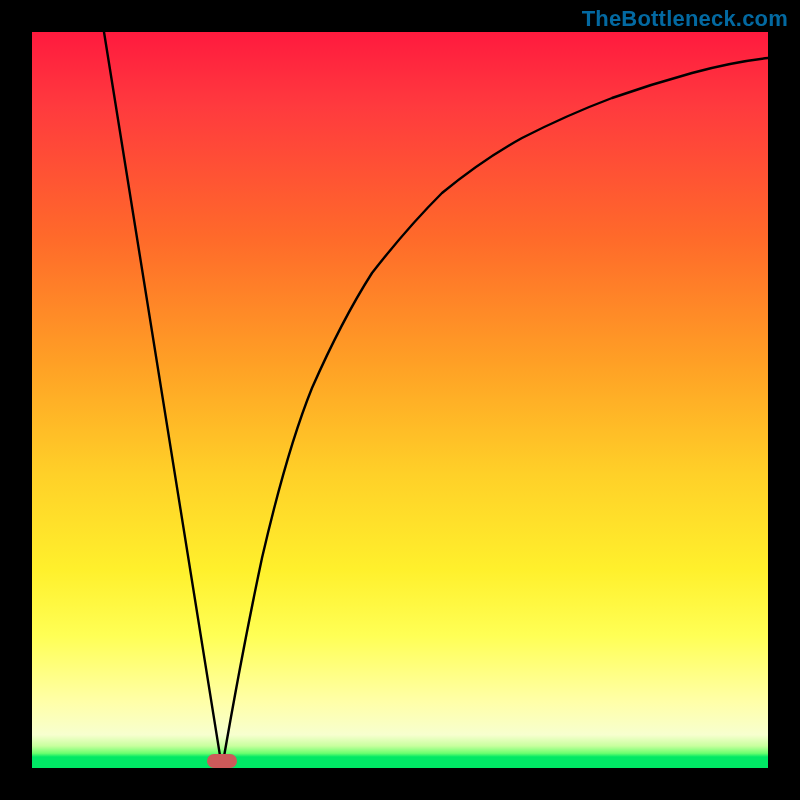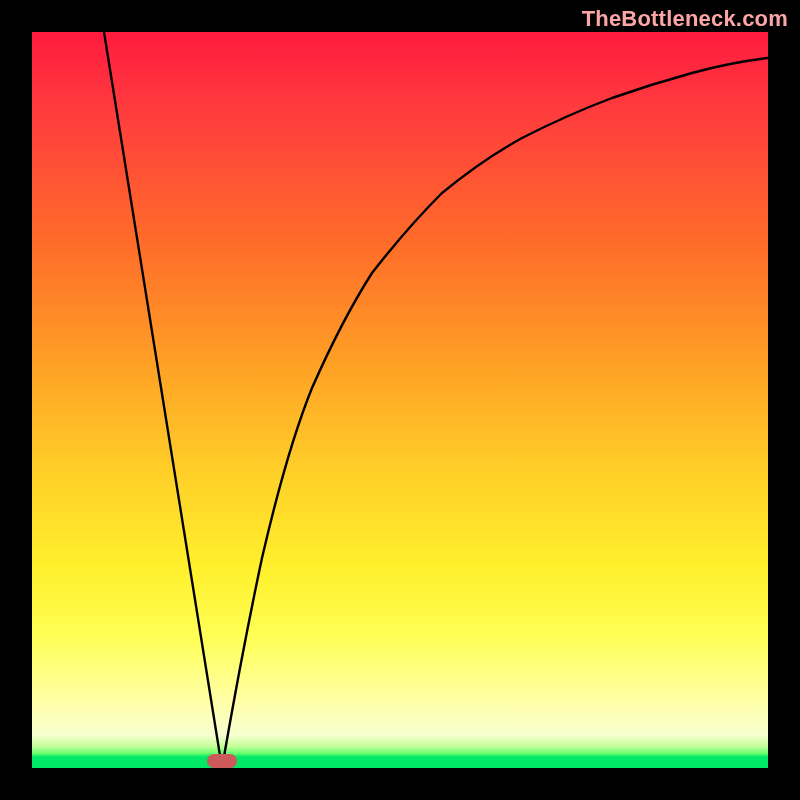--- a/index.html
+++ b/index.html
@@ -38,21 +38,21 @@
       #c8ff9e 97%,
       #6aff6f 98%,
       #00e865 98.5%,
       #00e865 100%
     );
   }
   .watermark {
     position: absolute;
     top: 6px;
     right: 12px;
-    color: #fca5a5;
+    color: #0369a1;
     font-size: 22px;
     font-weight: 600;
     letter-spacing: 0.2px;
     user-select: none;
     margin-left: 20px;
   }
   svg.curve {
     position: absolute;
     left: 0;
     top: 0;

